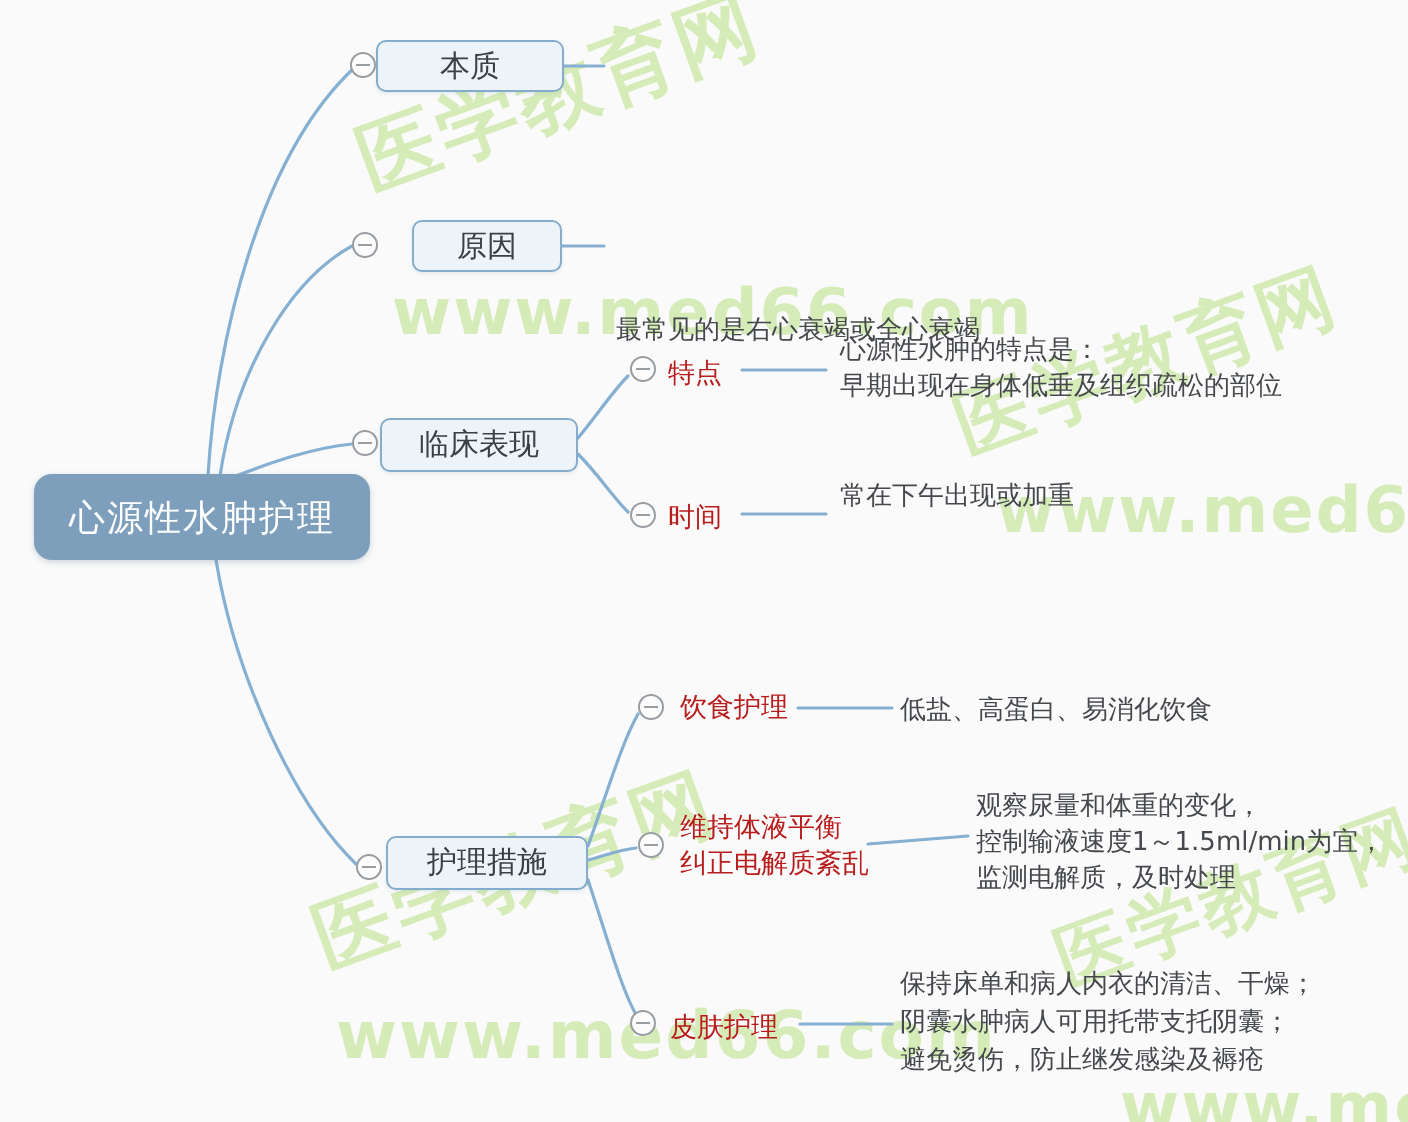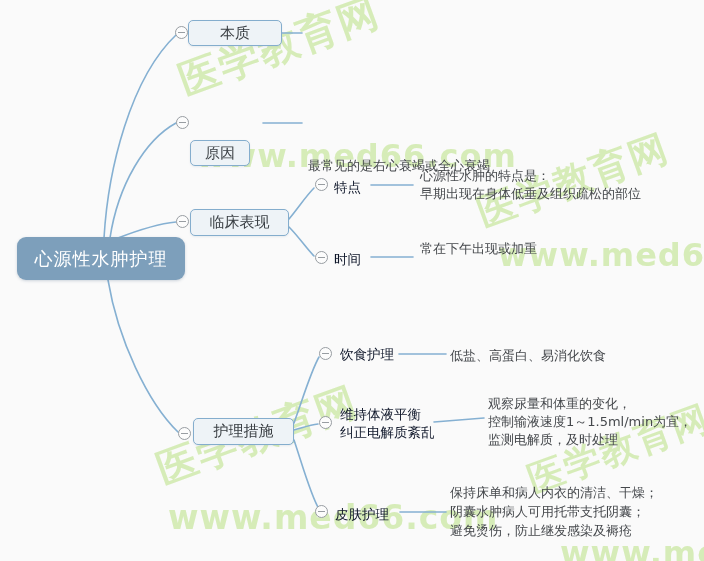--- a/index.html
+++ b/index.html
@@ -25,33 +25,33 @@
 
   
   .node{position:absolute;z-index:3;box-sizing:border-box;}
   .box{background:#eef3f7;border:1.5px solid #84adcd;border-radius:5px;
        display:flex;align-items:center;justify-content:center;
        font-size:15px;color:#3b4045;box-shadow:0 1px 2px rgba(90,120,150,.12);}
   #root-node{left:17px;top:237px;width:168px;height:43px;background:#7d9fbb;border:none;
        border-radius:9px;display:flex;align-items:center;justify-content:center;
        color:#ffffff;font-size:18px;letter-spacing:1px;box-shadow:0 1px 3px rgba(70,100,130,.25);}
   #box-benzhi{left:188px;top:20px;width:94px;height:26px;}
-  #box-yuanyin{left:190px;top:110px;width:60px;height:26px;margin-top:30px;}
+  #box-yuanyin{left:206px;top:110px;width:75px;height:26px;}
   #box-linchuang{left:190px;top:209px;width:99px;height:27px;}
   #box-huli{left:193px;top:418px;width:101px;height:27px;}
 
   
   .collapse{position:absolute;z-index:4;width:13px;height:13px;border:1.4px solid #989da2;
        border-radius:50%;background:#fcfcfc;box-sizing:border-box;}
   .collapse::after{content:"";position:absolute;left:2px;right:2px;top:50%;height:0;
        border-top:1.4px solid #989da2;margin-top:-1px;}
 
   
   .txt{position:absolute;z-index:3;font-size:13px;color:#45484c;line-height:18px;white-space:nowrap;}
-  .lbl{font-size:13.5px;color:#0f172a;}
+  .lbl{font-size:13.5px;color:#b91c1c;}
   #lbl-tedian{left:334px;top:178px;}
   #lbl-shijian{left:334px;top:250px;}
   #lbl-yinshi{left:340px;top:347px;font-family:Liberation Mono, monospace;}
   #lbl-weichi{left:340px;top:405px;}
   #lbl-pifu{left:335px;top:505px;}
   #note-benzhi{left:308px;top:26px;}
   #note-yuanyin{left:308px;top:116px;margin-top:41px;}
   #note-tedian{left:420px;top:167px;}
   #note-shijian{left:420px;top:240px;}
   #note-yinshi{left:450px;top:347px;}

